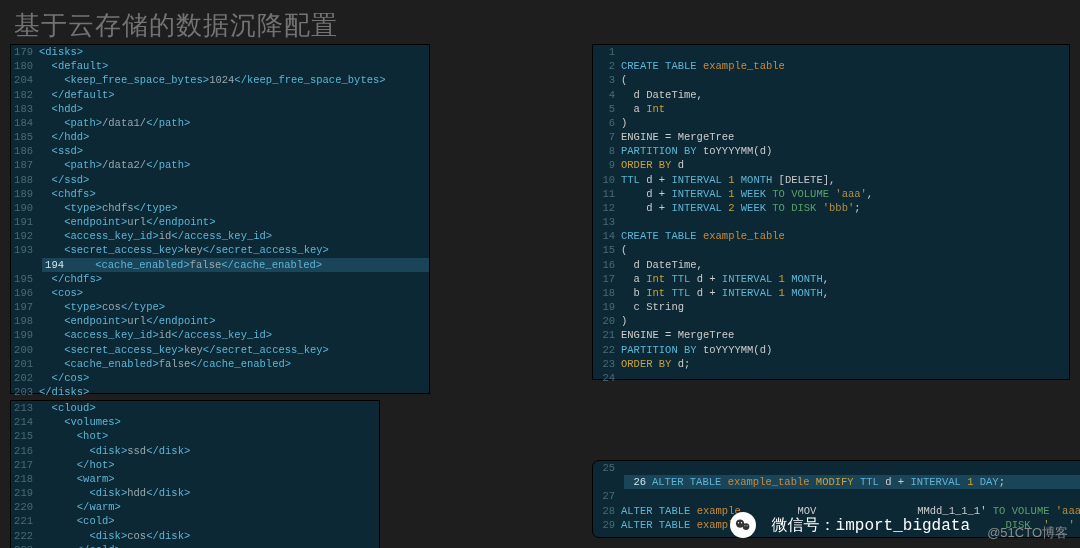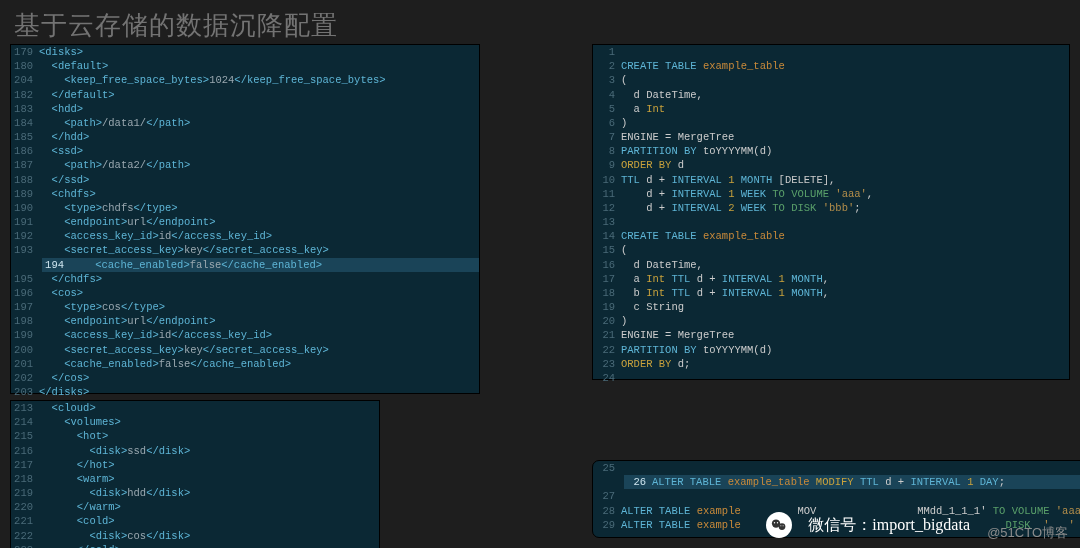--- a/index.html
+++ b/index.html
@@ -29,39 +29,39 @@
   .kw-blue { color:#5eb5d6; font-weight:500; }
   .kw-gold { color:#c9a23c; font-weight:500; }
   .kw-green{ color:#5aa06a; }
   .ident { color:#c98a3a; }
   .num   { color:#c9a23c; }
   .str   { color:#b48e4a; }
   .plain { color:#cccccc; }
   .footer-wechat {
     position:absolute; right:110px; bottom:10px;
     display:flex; align-items:center; gap:16px;
-    color:#ffffff; font-family:Liberation Serif, serif;
+    color:#ffffff; font-family:Liberation Mono, monospace;
     font-size:16px;
   }
   .wechat-bubble {
     width:26px; height:26px; border-radius:50%; background:#fff;
     display:flex; align-items:center; justify-content:center;
   }
   .wechat-bubble svg { width:18px; height:18px; }
   .attr {
     position:absolute; right:12px; bottom:6px;
     color:#8c8c8c; font-size:13px; font-family:"Microsoft YaHei",sans-serif;margin-left:23px;
   }
 </style>
 </head>
 <body>
 
 <div class="title">基于云存储的数据沉降配置</div>
 
-<div id="pane-tl" class="pane" style="left: 10px; top: 44px; width: 470px; height: 350px;">
+<div id="pane-tl" class="pane" style="left: 10px; top: 44px; width: 420px; height: 350px;">
     <div class="code-row"><span class="ln">179</span><span><span class="tag">&lt;disks&gt;</span></span></div>
     <div class="code-row"><span class="ln">180</span><span><span class="tag">  &lt;default&gt;</span></span></div>
     <div class="code-row"><span class="ln">204</span><span><span class="tag">    &lt;keep_free_space_bytes&gt;</span><span class="text">1024</span><span class="tag">&lt;/keep_free_space_bytes&gt;</span></span></div>
     <div class="code-row"><span class="ln">182</span><span><span class="tag">  &lt;/default&gt;</span></span></div>
     <div class="code-row"><span class="ln">183</span><span><span class="tag">  &lt;hdd&gt;</span></span></div>
     <div class="code-row"><span class="ln">184</span><span><span class="tag">    &lt;path&gt;</span><span class="path">/data1/</span><span class="tag">&lt;/path&gt;</span></span></div>
     <div class="code-row"><span class="ln">185</span><span><span class="tag">  &lt;/hdd&gt;</span></span></div>
     <div class="code-row"><span class="ln">186</span><span><span class="tag">  &lt;ssd&gt;</span></span></div>
     <div class="code-row"><span class="ln">187</span><span><span class="tag">    &lt;path&gt;</span><span class="path">/data2/</span><span class="tag">&lt;/path&gt;</span></span></div>
     <div class="code-row"><span class="ln">188</span><span><span class="tag">  &lt;/ssd&gt;</span></span></div>

